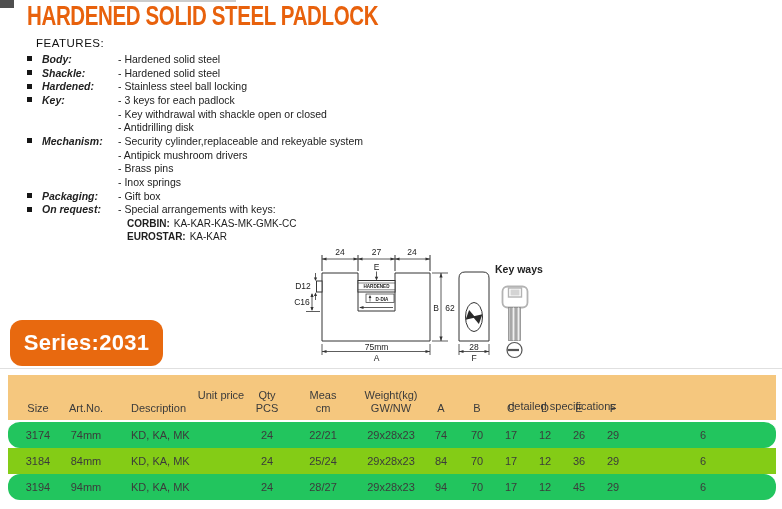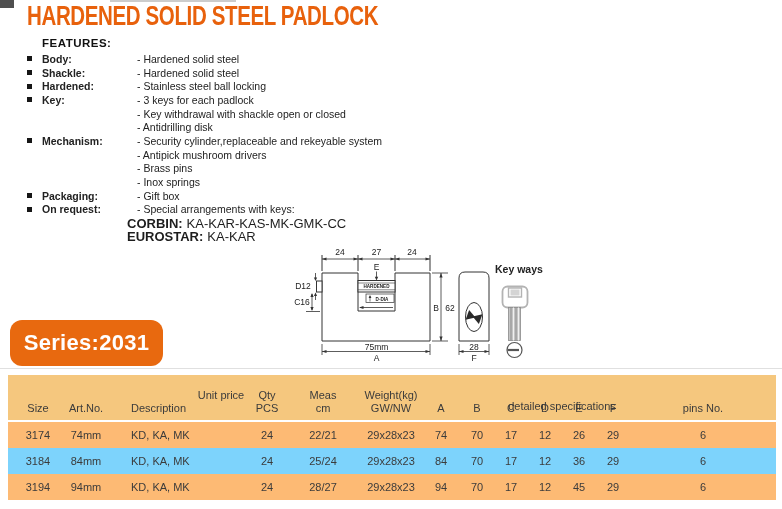--- a/index.html
+++ b/index.html
@@ -10,49 +10,49 @@
   .abs{position:absolute;}
   
   .artifact-dark{left:0;top:0;width:14px;height:8px;background:#4f4f4f;}
   .artifact-gray{left:110px;top:0;width:126px;height:2px;background:#cccccc;}
   
   .page-title{
     left:27px;top:1px;font-size:27px;font-weight:bold;color:#E8610C;
     transform:scaleX(0.76);transform-origin:left top;letter-spacing:-0.5px;white-space:nowrap;
   }
   
-  .features-heading{left:42px;top:37px;font-size:11.5px;font-weight:bold;letter-spacing:0.5px;color:#111;}
+  .features-heading{left:36px;top:37px;font-size:11.5px;font-weight:normal;letter-spacing:0.5px;color:#111;}
   .features-list{left:27px;top:52px;width:430px;}
   .f-row{display:flex;align-items:center;height:13.7px;font-size:10.5px;color:#222;}
   .f-bullet{width:5px;height:5px;background:#161616;margin-right:10px;flex:0 0 auto;}
   .f-row.no-bullet .f-bullet{visibility:hidden;}
-  .f-label{width:76px;flex:0 0 auto;font-weight:bold;color:#222;}
-  .f-text{white-space:nowrap;margin-left:19px;}
-  .f-arr{display:flex;align-items:center;height:13.7px;font-size:13px;padding-left:100px;}
+  .f-label{width:76px;flex:0 0 auto;font-weight:bold;font-style:italic;color:#222;}
+  .f-text{white-space:nowrap;}
+  .f-arr{display:flex;align-items:center;height:13.7px;font-size:10px;padding-left:100px;}
   .f-brand{font-weight:bold;margin-right:4px;}
   
   .series-badge{
     left:10px;top:320px;width:153px;height:46px;background:#E8690F;border-radius:12px;
     display:flex;align-items:center;justify-content:center;color:#ffffff;
     font-size:22px;font-weight:bold;letter-spacing:0.3px;
   }
   .divider{left:0;top:368px;width:782px;height:1px;background:#e0e0e0;}
   
   .spec-table{left:8px;top:375px;width:768px;font-size:11px;color:#3b3b3b;}
   .tgrid{display:grid;grid-template-columns:60px 36px 90px 54px 38px 74px 62px 38px 34px 34px 34px 34px 34px 146px;}
   .thead{background:#F5C77E;height:45px;position:relative;}
   .thead .cell{display:flex;flex-direction:column;justify-content:flex-end;align-items:center;padding-bottom:6px;line-height:12.5px;text-align:center;}
   .thead .cell.unit{padding-bottom:19px;}
   .thead .cell.left, .trow .cell.left{align-items:flex-start;justify-content:flex-end;padding-left:27px;}
   .detailed-label{position:absolute;left:486px;top:25px;width:136px;text-align:center;}
   .trow{height:26px;}
   .trow .cell{display:flex;align-items:center;justify-content:center;}
   .trow .cell.left{flex-direction:row;justify-content:flex-start;align-items:center;padding-bottom:0;}
-  .row-cream{background:#fdba74;}
-  .row-tan{background:#7dd3fc;}
+  .row-cream{background:#22c55e;border-radius:12px;}
+  .row-tan{background:#84cc16;}
   .trow.first{border-top:2px solid #ffffff;}
   
   .diagram-svg{left:280px;top:240px;width:290px;height:128px;}
   .diagram-svg text{font-family:"Liberation Sans", sans-serif;fill:#222;}
   .dim-txt{font-size:8.5px;}
   .tiny-txt{font-size:4.6px;}
   .kw-txt{font-size:10.5px;font-weight:bold;}
 </style>
 </head>
 <body>
@@ -284,23 +284,20 @@
       </div>
     <div class="cell">
         <span>D</span>
       </div>
     <div class="cell">
         <span>E</span>
       </div>
     <div class="cell">
         <span>F</span>
       </div>
-    <div class="cell">
-        <span>pins No.</span>
-      </div>
     <div class="detailed-label">detailed specifications</div>
   </div>
 
   <div class="trow tgrid row-cream first">
     <div class="cell">3174</div>
     <div class="cell">74mm</div>
     <div class="cell left">KD, KA, MK</div>
     <div class="cell"></div>
     <div class="cell">24</div>
     <div class="cell">22/21</div>

